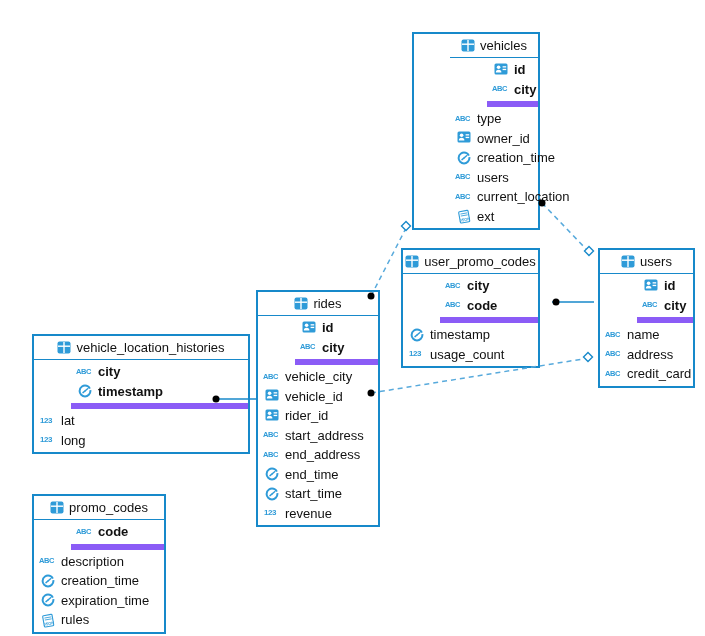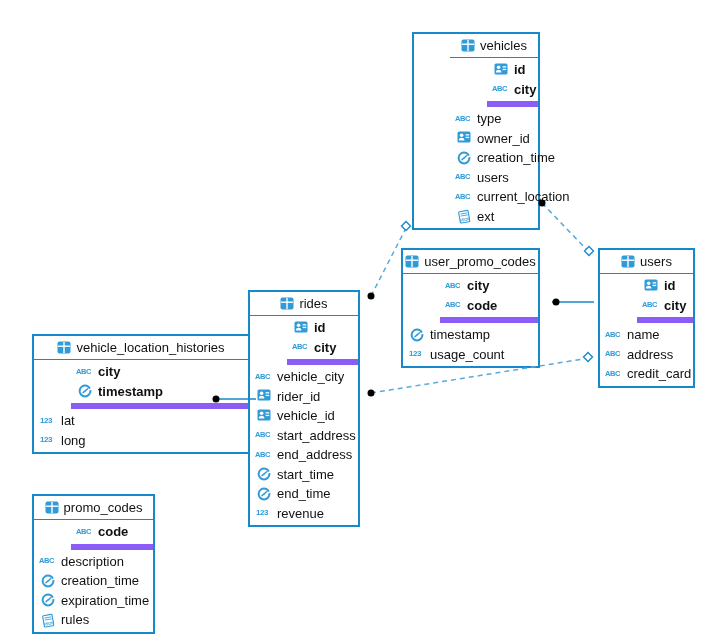--- a/index.html
+++ b/index.html
@@ -256,21 +256,21 @@
         <div class="col-row">
           <span class="type-ico">
             <svg width="18" height="10" viewBox="0 0 18 10">
       <text x="0" y="8.5" font-family="Liberation Sans, sans-serif" font-size="7.5" font-weight="bold" fill="#2f9bd8" letter-spacing="-0.4">ABC</text>
     </svg>
           </span>
           <span class="col-label">credit_card</span>
         </div>
       </div>
     </div>
-    <div class="table-card" style="left: 248px; top: 290px; width: 112px;">
+    <div class="table-card" style="left: 256px; top: 290px; width: 124px;">
       <div class="table-header">
         <span class="type-ico" style="width: 14px; min-width: 14px;">
           <svg width="14" height="13" viewBox="0 0 14 13">
       <rect x="0.5" y="0.5" width="13" height="12" rx="2" fill="#2f9bd8"></rect>
       <line x1="1" y1="5.2" x2="13" y2="5.2" stroke="#fff" stroke-width="1.4"></line>
       <line x1="7" y1="1" x2="7" y2="12" stroke="#fff" stroke-width="1.4"></line>
     </svg>
         </span>
         <span>rides</span>
       </div>
@@ -308,36 +308,36 @@
         <div class="col-row">
           <span class="type-ico">
             <svg width="14" height="12" viewBox="0 0 14 12">
       <rect x="0.5" y="0.5" width="13" height="11" rx="1.5" fill="#2f9bd8"></rect>
       <circle cx="4.6" cy="4.2" r="1.8" fill="#fff"></circle>
       <path d="M1.8 9.6 Q1.8 6.8 4.6 6.8 Q7.4 6.8 7.4 9.6 Z" fill="#fff"></path>
       <rect x="8.6" y="3.2" width="3.6" height="1.3" fill="#fff"></rect>
       <rect x="8.6" y="5.8" width="3.6" height="1.3" fill="#fff"></rect>
     </svg>
           </span>
+          <span class="col-label">vehicle_id</span>
+        </div>
+        <div class="col-row">
+          <span class="type-ico">
+            <svg width="14" height="12" viewBox="0 0 14 12">
+      <rect x="0.5" y="0.5" width="13" height="11" rx="1.5" fill="#2f9bd8"></rect>
+      <circle cx="4.6" cy="4.2" r="1.8" fill="#fff"></circle>
+      <path d="M1.8 9.6 Q1.8 6.8 4.6 6.8 Q7.4 6.8 7.4 9.6 Z" fill="#fff"></path>
+      <rect x="8.6" y="3.2" width="3.6" height="1.3" fill="#fff"></rect>
+      <rect x="8.6" y="5.8" width="3.6" height="1.3" fill="#fff"></rect>
+    </svg>
+          </span>
           <span class="col-label">rider_id</span>
         </div>
         <div class="col-row">
           <span class="type-ico">
-            <svg width="14" height="12" viewBox="0 0 14 12">
-      <rect x="0.5" y="0.5" width="13" height="11" rx="1.5" fill="#2f9bd8"></rect>
-      <circle cx="4.6" cy="4.2" r="1.8" fill="#fff"></circle>
-      <path d="M1.8 9.6 Q1.8 6.8 4.6 6.8 Q7.4 6.8 7.4 9.6 Z" fill="#fff"></path>
-      <rect x="8.6" y="3.2" width="3.6" height="1.3" fill="#fff"></rect>
-      <rect x="8.6" y="5.8" width="3.6" height="1.3" fill="#fff"></rect>
-    </svg>
-          </span>
-          <span class="col-label">vehicle_id</span>
-        </div>
-        <div class="col-row">
-          <span class="type-ico">
             <svg width="18" height="10" viewBox="0 0 18 10">
       <text x="0" y="8.5" font-family="Liberation Sans, sans-serif" font-size="7.5" font-weight="bold" fill="#2f9bd8" letter-spacing="-0.4">ABC</text>
     </svg>
           </span>
           <span class="col-label">start_address</span>
         </div>
         <div class="col-row">
           <span class="type-ico">
             <svg width="18" height="10" viewBox="0 0 18 10">
       <text x="0" y="8.5" font-family="Liberation Sans, sans-serif" font-size="7.5" font-weight="bold" fill="#2f9bd8" letter-spacing="-0.4">ABC</text>
@@ -346,31 +346,31 @@
           <span class="col-label">end_address</span>
         </div>
         <div class="col-row">
           <span class="type-ico">
             <svg width="14" height="14" viewBox="0 0 14 14">
       <circle cx="7" cy="7" r="5.4" fill="#fff" stroke="#2f9bd8" stroke-width="2" stroke-dasharray="9 1.6 25 0" stroke-dashoffset="14"></circle>
       <line x1="7" y1="7" x2="9.6" y2="4.8" stroke="#2f9bd8" stroke-width="1.5" stroke-linecap="round"></line>
       <line x1="7" y1="7" x2="5" y2="8.6" stroke="#2f9bd8" stroke-width="1.5" stroke-linecap="round"></line>
     </svg>
           </span>
+          <span class="col-label">end_time</span>
+        </div>
+        <div class="col-row">
+          <span class="type-ico">
+            <svg width="14" height="14" viewBox="0 0 14 14">
+      <circle cx="7" cy="7" r="5.4" fill="#fff" stroke="#2f9bd8" stroke-width="2" stroke-dasharray="9 1.6 25 0" stroke-dashoffset="14"></circle>
+      <line x1="7" y1="7" x2="9.6" y2="4.8" stroke="#2f9bd8" stroke-width="1.5" stroke-linecap="round"></line>
+      <line x1="7" y1="7" x2="5" y2="8.6" stroke="#2f9bd8" stroke-width="1.5" stroke-linecap="round"></line>
+    </svg>
+          </span>
           <span class="col-label">start_time</span>
-        </div>
-        <div class="col-row">
-          <span class="type-ico">
-            <svg width="14" height="14" viewBox="0 0 14 14">
-      <circle cx="7" cy="7" r="5.4" fill="#fff" stroke="#2f9bd8" stroke-width="2" stroke-dasharray="9 1.6 25 0" stroke-dashoffset="14"></circle>
-      <line x1="7" y1="7" x2="9.6" y2="4.8" stroke="#2f9bd8" stroke-width="1.5" stroke-linecap="round"></line>
-      <line x1="7" y1="7" x2="5" y2="8.6" stroke="#2f9bd8" stroke-width="1.5" stroke-linecap="round"></line>
-    </svg>
-          </span>
-          <span class="col-label">end_time</span>
         </div>
         <div class="col-row">
           <span class="type-ico">
             <svg width="16" height="10" viewBox="0 0 16 10">
       <text x="0" y="8.5" font-family="Liberation Sans, sans-serif" font-size="8" font-weight="bold" fill="#2f9bd8" letter-spacing="-0.4">123</text>
     </svg>
           </span>
           <span class="col-label">revenue</span>
         </div>
       </div>
@@ -418,21 +418,21 @@
         <div class="col-row">
           <span class="type-ico">
             <svg width="16" height="10" viewBox="0 0 16 10">
       <text x="0" y="8.5" font-family="Liberation Sans, sans-serif" font-size="8" font-weight="bold" fill="#2f9bd8" letter-spacing="-0.4">123</text>
     </svg>
           </span>
           <span class="col-label">long</span>
         </div>
       </div>
     </div>
-    <div class="table-card" style="left: 32px; top: 494px; width: 123px;">
+    <div class="table-card" style="left: 32px; top: 494px; width: 134px;">
       <div class="table-header">
         <span class="type-ico" style="width: 14px; min-width: 14px;">
           <svg width="14" height="13" viewBox="0 0 14 13">
       <rect x="0.5" y="0.5" width="13" height="12" rx="2" fill="#2f9bd8"></rect>
       <line x1="1" y1="5.2" x2="13" y2="5.2" stroke="#fff" stroke-width="1.4"></line>
       <line x1="7" y1="1" x2="7" y2="12" stroke="#fff" stroke-width="1.4"></line>
     </svg>
         </span>
         <span>promo_codes</span>
       </div>

